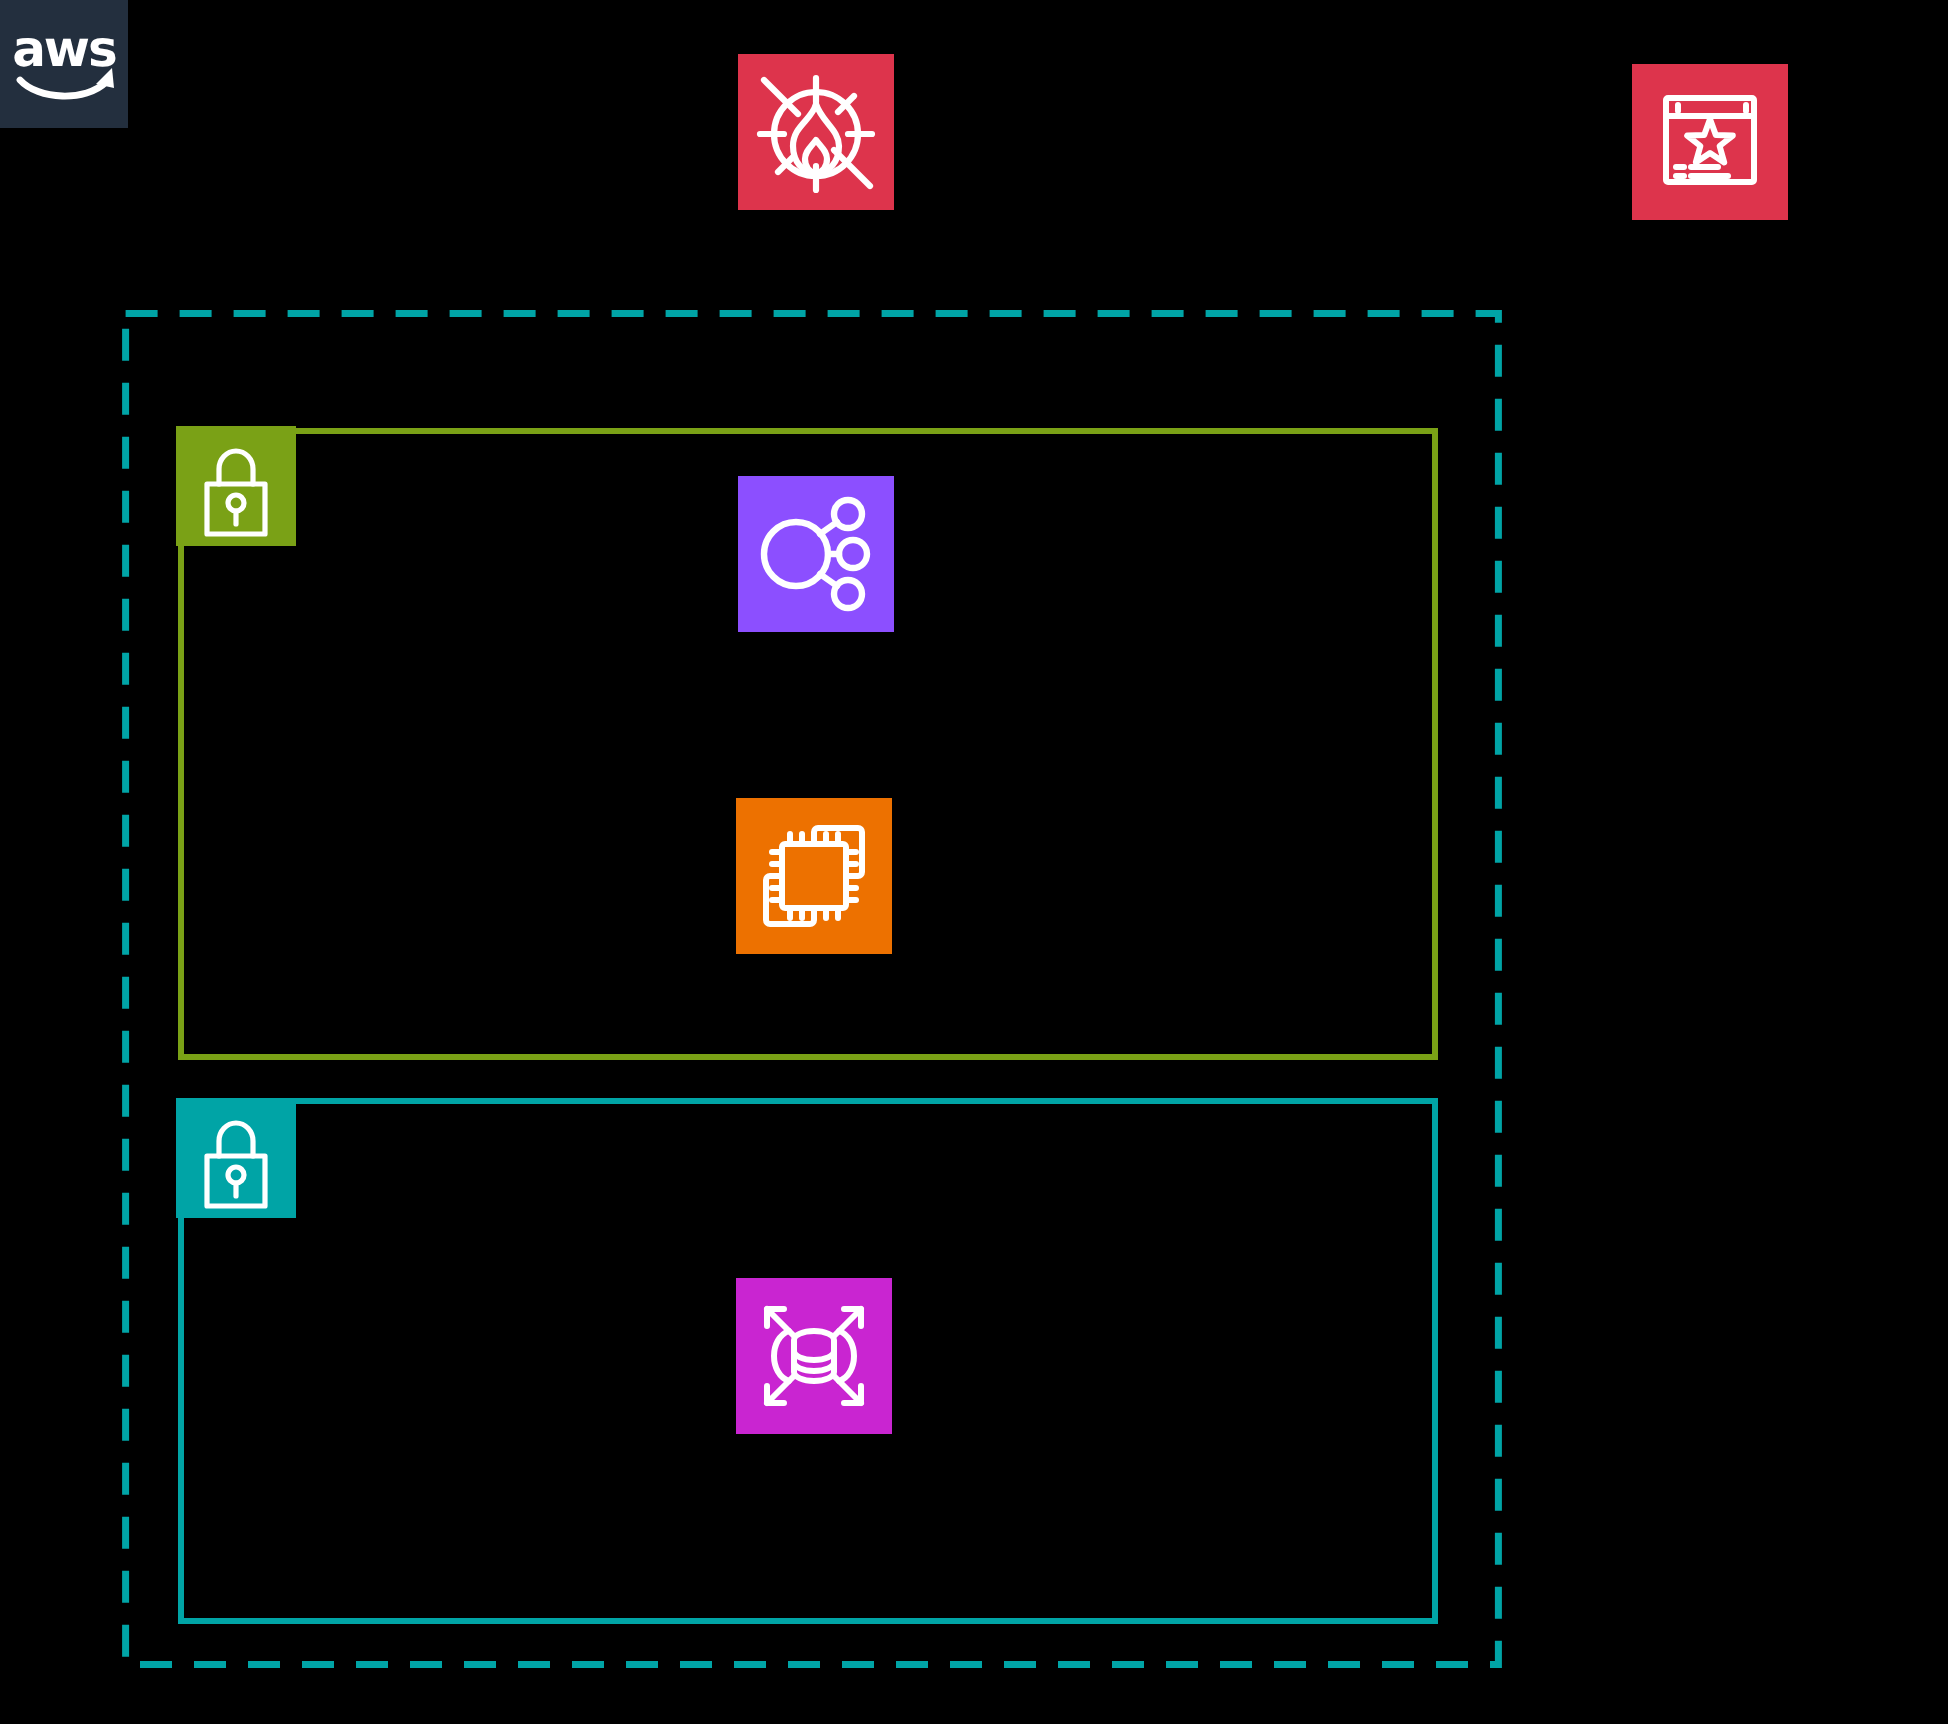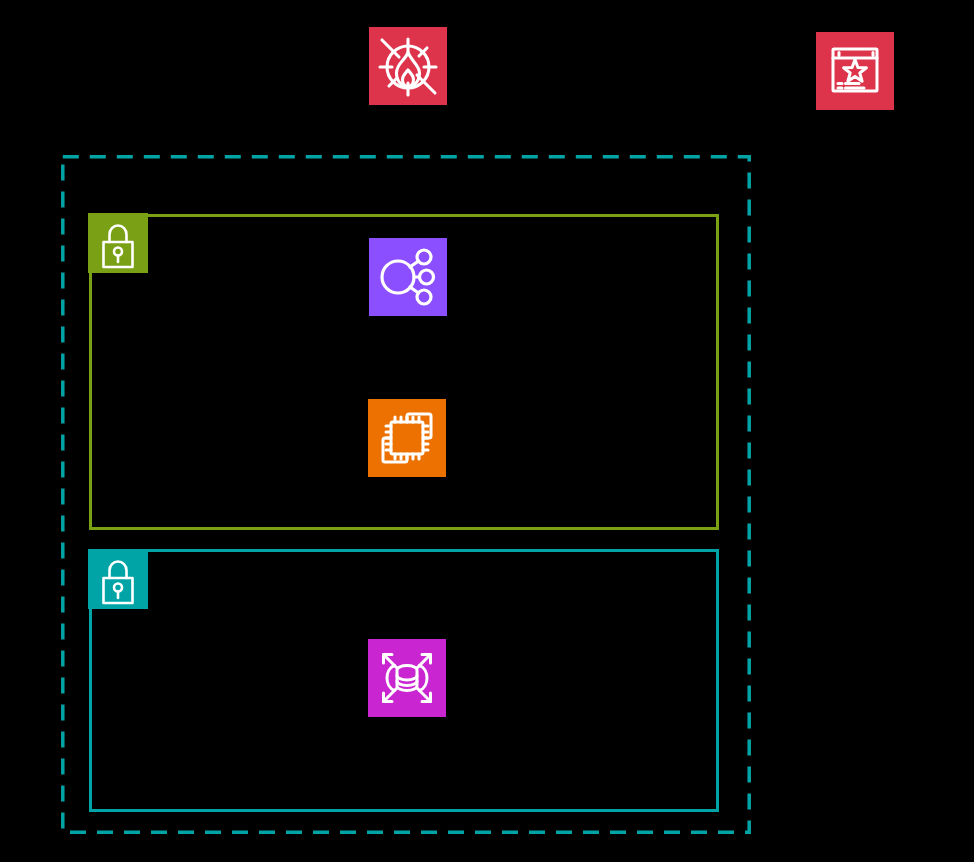--- a/index.html
+++ b/index.html
@@ -14,20 +14,27 @@
   .vpc svg{width:100%;height:100%;display:block;}
   .logo{position:absolute;left:0;top:0;width:64px;height:64px;}
   .logo svg{width:100%;height:100%;display:block;}
   .glyph{stroke:#FFFFFF;fill:none;stroke-linecap:round;stroke-linejoin:round;}
 </style>
 </head>
 <body>
 
 <div class="canvas">
 
+  <div class="logo" style="background: rgb(35, 47, 62);">
+    <svg viewBox="0 0 64 64">
+      <text x="32" y="33" text-anchor="middle" font-family="DejaVu Sans, Liberation Sans, sans-serif" font-size="25" font-weight="bold" letter-spacing="-1" fill="#FFFFFF">aws</text>
+      <path class="glyph" d="M10 40 C19 50 43 51 53 41" stroke-width="3.4"></path>
+      <polygon points="56,34 57,44 48,42" fill="#FFFFFF" stroke="none"></polygon>
+    </svg>
+  </div>
 
   <div class="sq-icon" style="left: 369px; top: 27px; background: rgb(221, 52, 76);">
     <svg viewBox="0 0 78 78">
       <g class="glyph" stroke-width="3.1">
         <circle cx="39" cy="40" r="21"></circle>
         <line x1="39" y1="12" x2="39" y2="24"></line>
         <line x1="39" y1="56" x2="39" y2="68"></line>
         <line x1="11" y1="40" x2="23" y2="40"></line>
         <line x1="55" y1="40" x2="67" y2="40"></line>
         <line x1="50" y1="29" x2="58" y2="21"></line>

